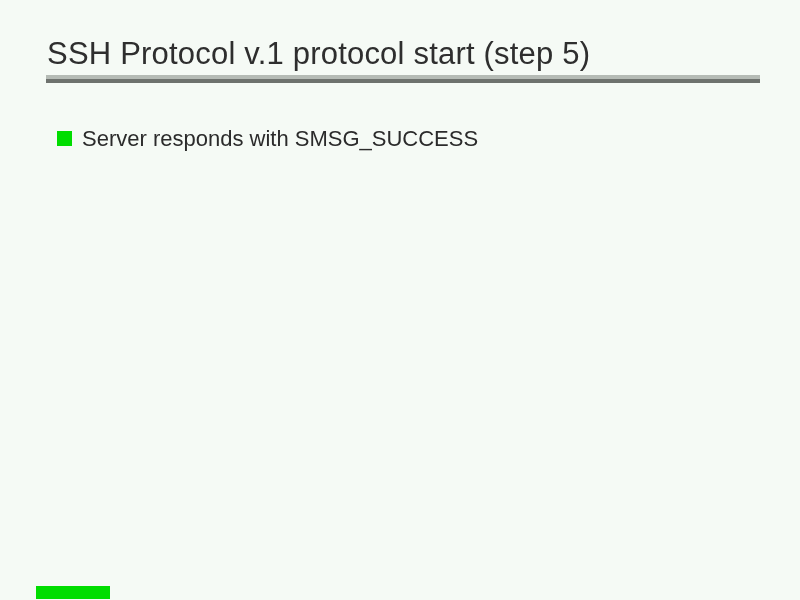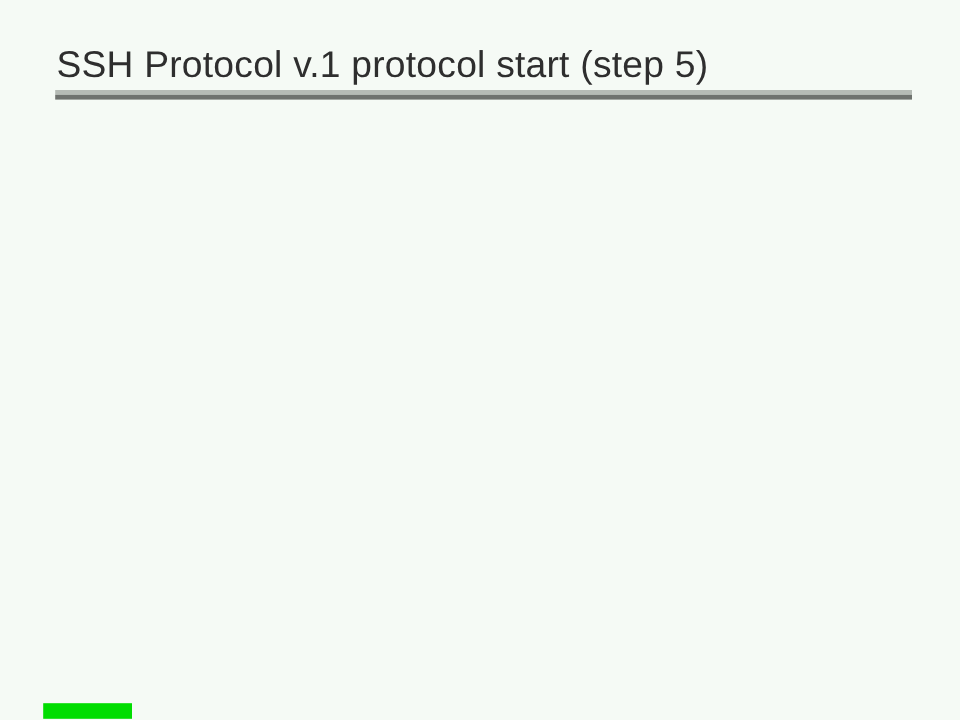--- a/index.html
+++ b/index.html
@@ -82,17 +82,21 @@
 <div class="slide">
 
   <h1 class="slide-title">SSH Protocol v.1 protocol start (step 5)</h1>
 
   <div class="title-rule">
     <div class="rule-light"></div>
     <div class="rule-dark"></div>
   </div>
 
   <ul class="bullet-list">
+    <li class="bullet-item">
+      <span class="bullet-marker"></span>
+      <span class="bullet-text">Server responds with SMSG_SUCCESS</span>
+    </li>
   </ul>
 
   <div class="progress-gauge"></div>
 
 </div>
 
 </body></html>

